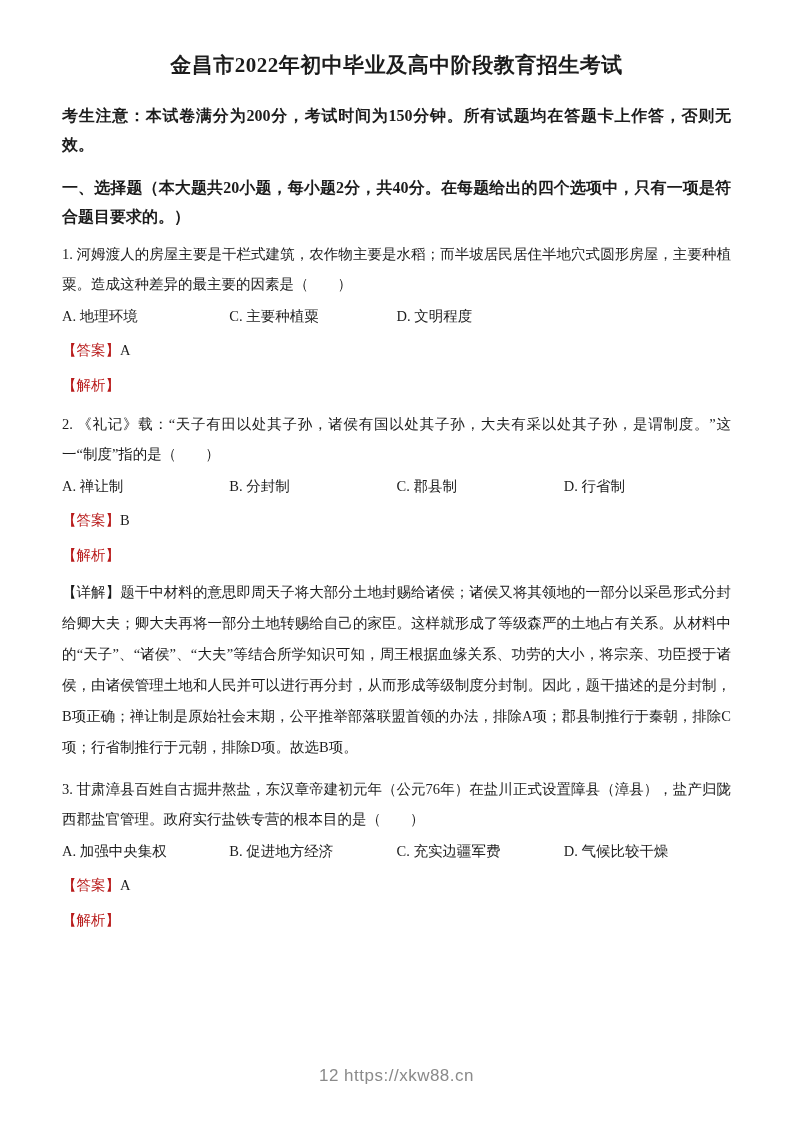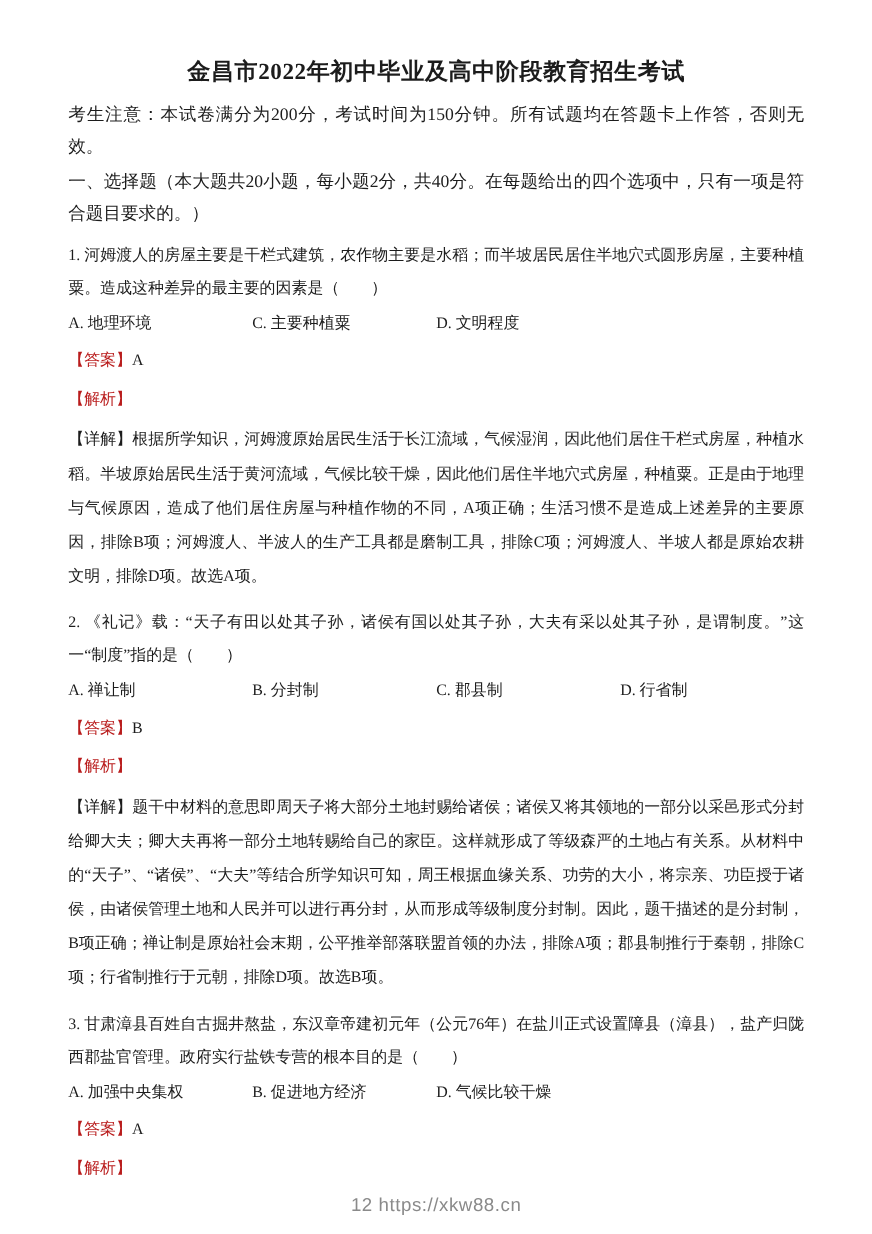--- a/index.html
+++ b/index.html
@@ -21,25 +21,26 @@
   }
   .doc-title {
     text-align: center;
     font-size: 21px;
     font-weight: bold;
     letter-spacing: 0.5px;
     margin-bottom: 10px;
     line-height: 30px;
   }
   .notice, .section-heading {
-    font-weight: normal;
+    font-weight: bold;
     font-size: 16px;
     line-height: 29px;
     text-align: justify;
     margin-bottom: 3px;
+    margin-top: 11px;
   }
   .section-heading { margin-bottom: 8px; }
   .stem {
     font-size: 14.5px;
     line-height: 30px;
     text-align: justify;
     margin-bottom: 4px;
   }
   .options-row {
     display: grid;
@@ -89,23 +90,20 @@
       <span>A. 地理环境</span>
       <span>C. 主要种植粟</span>
       <span>D. 文明程度</span>
     </div>
     <p class="meta-line">
       <span class="label-blue">【答案】</span><span>A</span>
     </p>
     <p class="meta-line">
       <span class="label-blue">【解析】</span>
     </p>
-    <p class="detail-para">
-      <span>【详解】</span><span>根据所学知识，河姆渡原始居民生活于长江流域，气候湿润，因此他们居住干栏式房屋，种植水稻。半坡原始居民生活于黄河流域，气候比较干燥，因此他们居住半地穴式房屋，种植粟。正是由于地理与气候原因，造成了他们居住房屋与种植作物的不同，A项正确；生活习惯不是造成上述差异的主要原因，排除B项；河姆渡人、半波人的生产工具都是磨制工具，排除C项；河姆渡人、半坡人都是原始农耕文明，排除D项。故选A项。</span>
-    </p>
   </section>
 
   <section class="question-block">
     <p class="stem">2. 《礼记》载：“天子有田以处其子孙，诸侯有国以处其子孙，大夫有采以处其子孙，是谓制度。”这一“制度”指的是（　　）</p>
     <div class="options-row">
       <span>A. 禅让制</span>
       <span>B. 分封制</span>
       <span>C. 郡县制</span>
       <span>D. 行省制</span>
     </div>
@@ -118,20 +116,21 @@
     <p class="detail-para">
       <span>【详解】</span><span>题干中材料的意思即周天子将大部分土地封赐给诸侯；诸侯又将其领地的一部分以采邑形式分封给卿大夫；卿大夫再将一部分土地转赐给自己的家臣。这样就形成了等级森严的土地占有关系。从材料中的“天子”、“诸侯”、“大夫”等结合所学知识可知，周王根据血缘关系、功劳的大小，将宗亲、功臣授于诸侯，由诸侯管理土地和人民并可以进行再分封，从而形成等级制度分封制。因此，题干描述的是分封制，B项正确；禅让制是原始社会末期，公平推举部落联盟首领的办法，排除A项；郡县制推行于秦朝，排除C项；行省制推行于元朝，排除D项。故选B项。</span>
     </p>
   </section>
 
   <section class="question-block">
     <p class="stem">3. 甘肃漳县百姓自古掘井熬盐，东汉章帝建初元年（公元76年）在盐川正式设置障县（漳县），盐产归陇西郡盐官管理。政府实行盐铁专营的根本目的是（　　）</p>
     <div class="options-row">
       <span>A. 加强中央集权</span>
       <span>B. 促进地方经济</span>
+      <span>C. 充实边疆军费</span>
       <span>D. 气候比较干燥</span>
     </div>
     <p class="meta-line">
       <span class="label-blue">【答案】</span><span>A</span>
     </p>
     <p class="meta-line">
       <span class="label-blue">【解析】</span>
     </p>
   </section>
 

